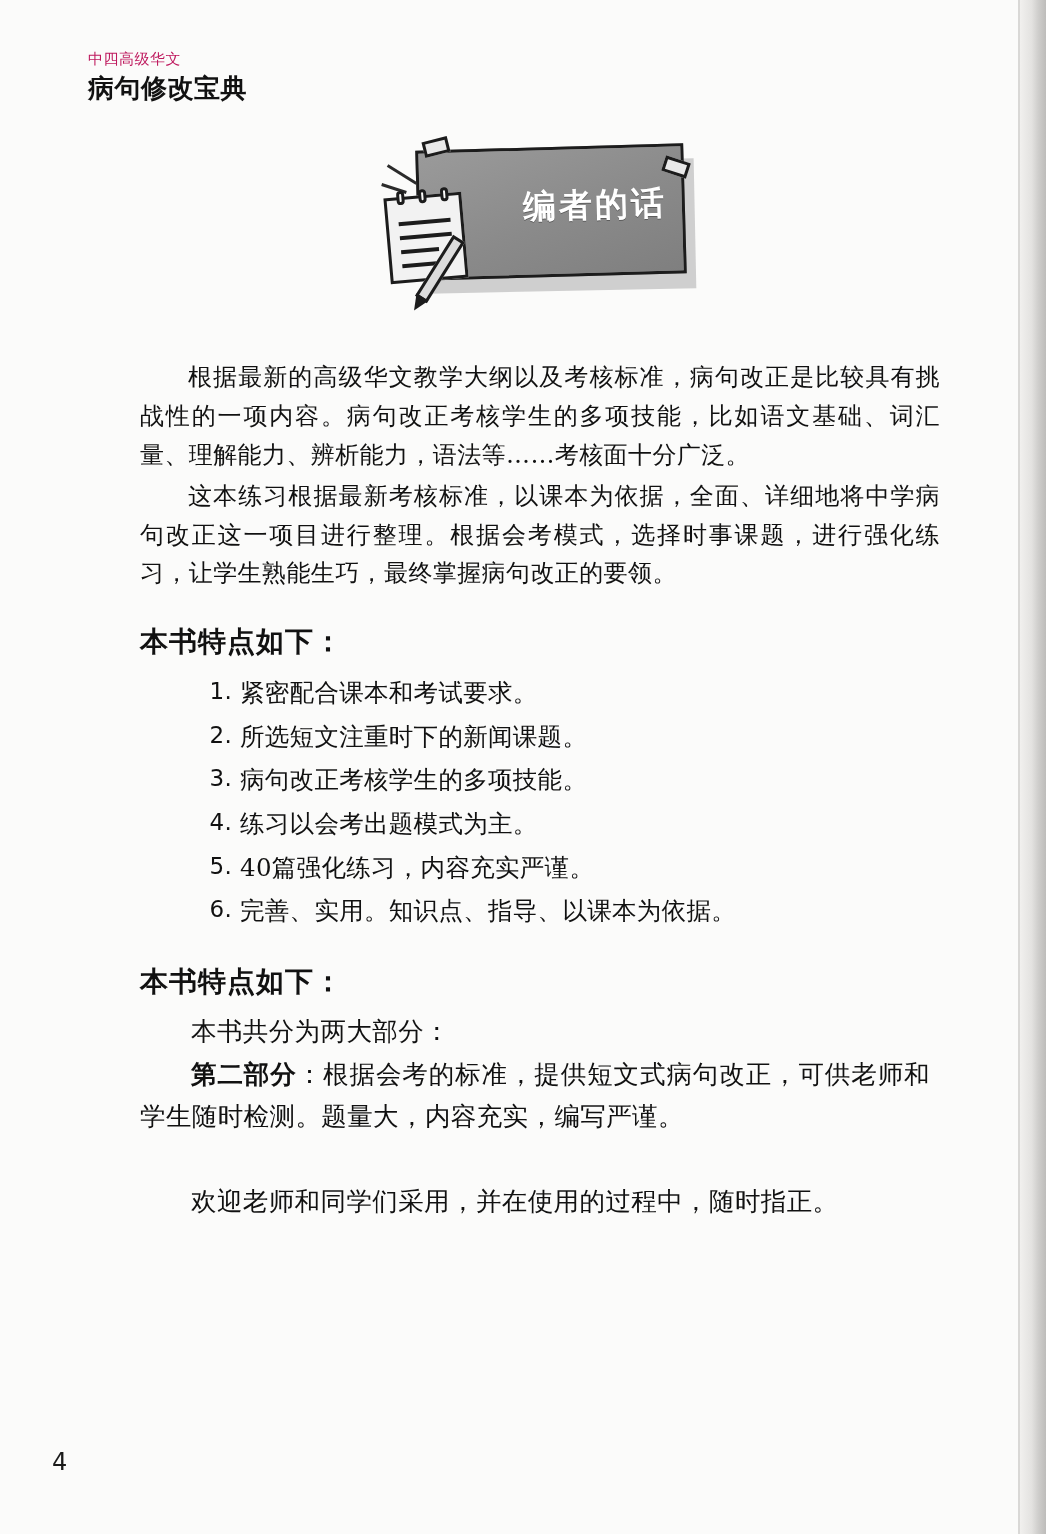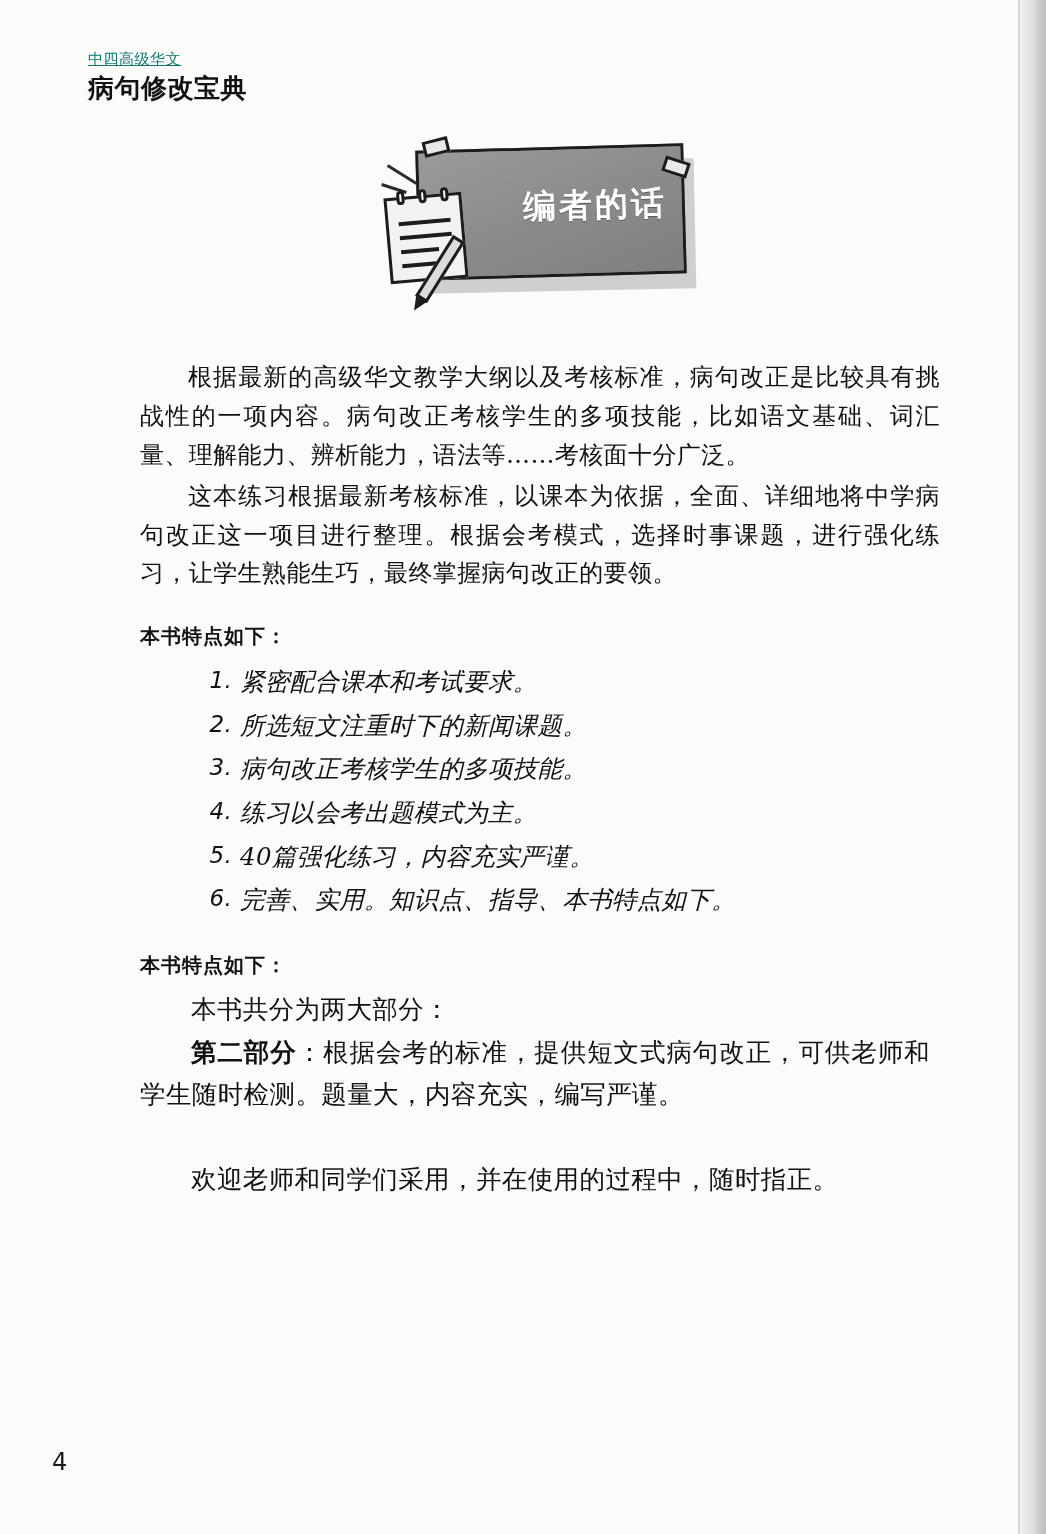--- a/index.html
+++ b/index.html
@@ -40,23 +40,22 @@
 
   
   .header {
     position: absolute;
     left: 88px;
     top: 50px;
     line-height: 1.25;
   }
   .header-line1 {
     font-size: 15px;
-    color: #0f766e;
+    color: #be185d;
     letter-spacing: 0.5px;
-    text-decoration: underline;
   }
   .header-line2 {
     font-size: 26px;
     font-weight: bold;
     color: #111111;
     letter-spacing: 0.5px;
     margin-top: 3px;
   }
 
   
@@ -196,31 +195,30 @@
     margin: 0 0 2px 0;
     font-size: 24px;
     line-height: 1.62;
     text-indent: 2em;
     text-align: justify;
     letter-spacing: 0.4px;
     font-family: "DejaVu Serif", "Liberation Serif", serif;
   }
   h2.section {
     margin: 30px 0 10px 0;
-    font-size: 20px;
+    font-size: 28px;
     font-weight: bold;
     letter-spacing: 1px;
     font-family: "DejaVu Sans", "Liberation Sans", sans-serif;
   }
   ol.features {
     margin: 0 0 0 0;
     padding: 0 0 0 60px;
     list-style: none;
     counter-reset: feat;
-    font-style: italic;
   }
   ol.features li {
     counter-increment: feat;
     font-size: 24.5px;
     line-height: 1.78;
     letter-spacing: 0.3px;
     font-family: "DejaVu Serif", "Liberation Serif", serif;
     position: relative;
     padding-left: 40px;
   }
@@ -306,21 +304,21 @@
     <p class="para">这本练习根据最新考核标准，以课本为依据，全面、详细地将中学病句改正这一项目进行整理。根据会考模式，选择时事课题，进行强化练习，让学生熟能生巧，最终掌握病句改正的要领。</p>
 
     <h2 class="section">本书特点如下：</h2>
 
     <ol class="features">
       <li>紧密配合课本和考试要求。</li>
       <li>所选短文注重时下的新闻课题。</li>
       <li>病句改正考核学生的多项技能。</li>
       <li>练习以会考出题模式为主。</li>
       <li>40篇强化练习，内容充实严谨。</li>
-      <li>完善、实用。知识点、指导、本书特点如下。</li>
+      <li>完善、实用。知识点、指导、以课本为依据。</li>
     </ol>
 
     <h2 class="section">本书特点如下：</h2>
 
     <p class="sub">本书共分为两大部分：</p>
 
 
     <p class="sub"><span class="lead">第二部分</span><span>：根据会考的标准，提供短文式病句改正，可供老师和学生随时检测。题量大，内容充实，编写严谨。</span></p>
 
     <p class="closing">欢迎老师和同学们采用，并在使用的过程中，随时指正。</p>

